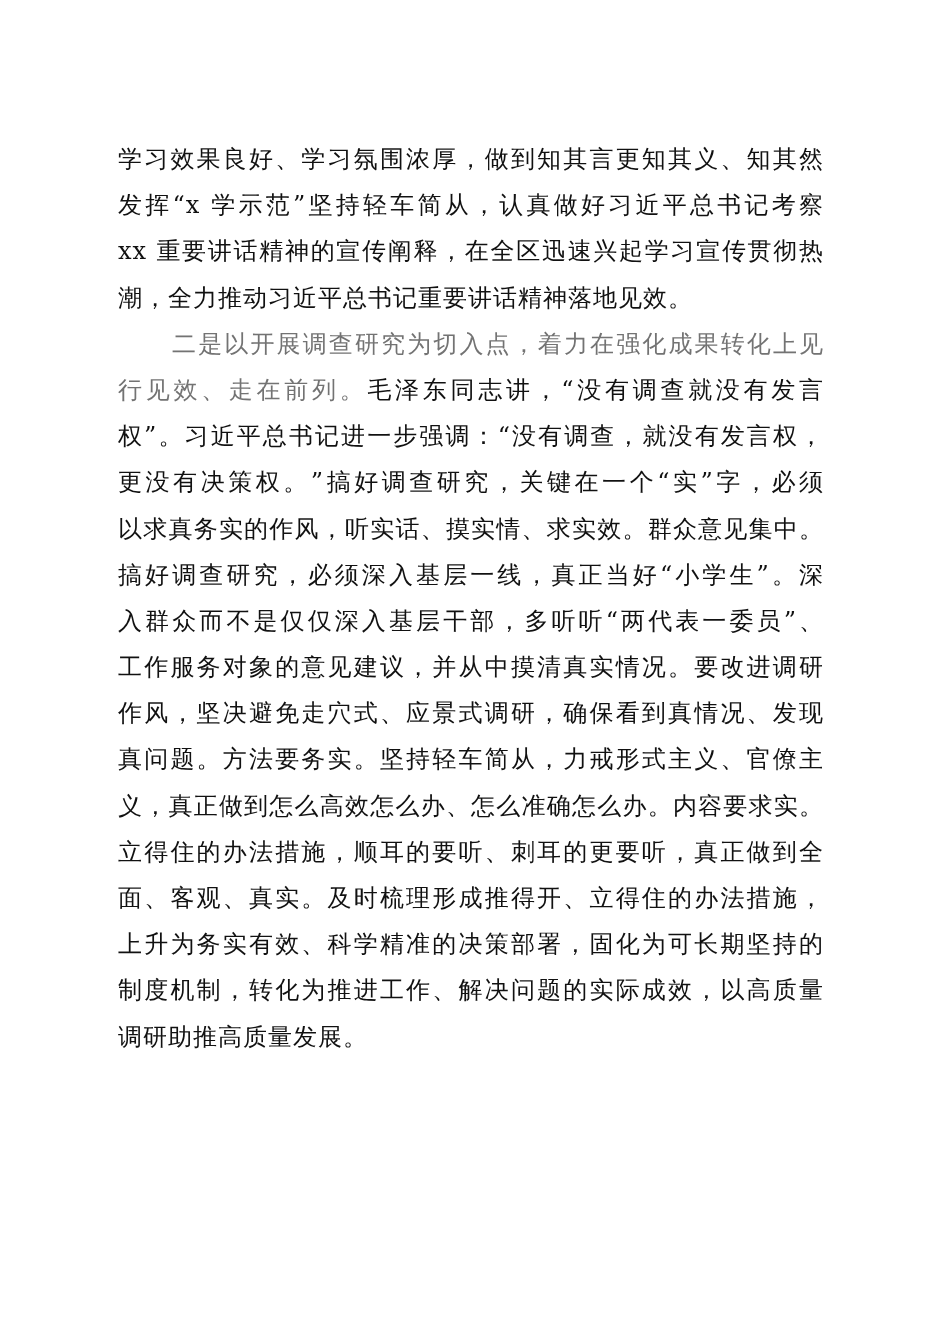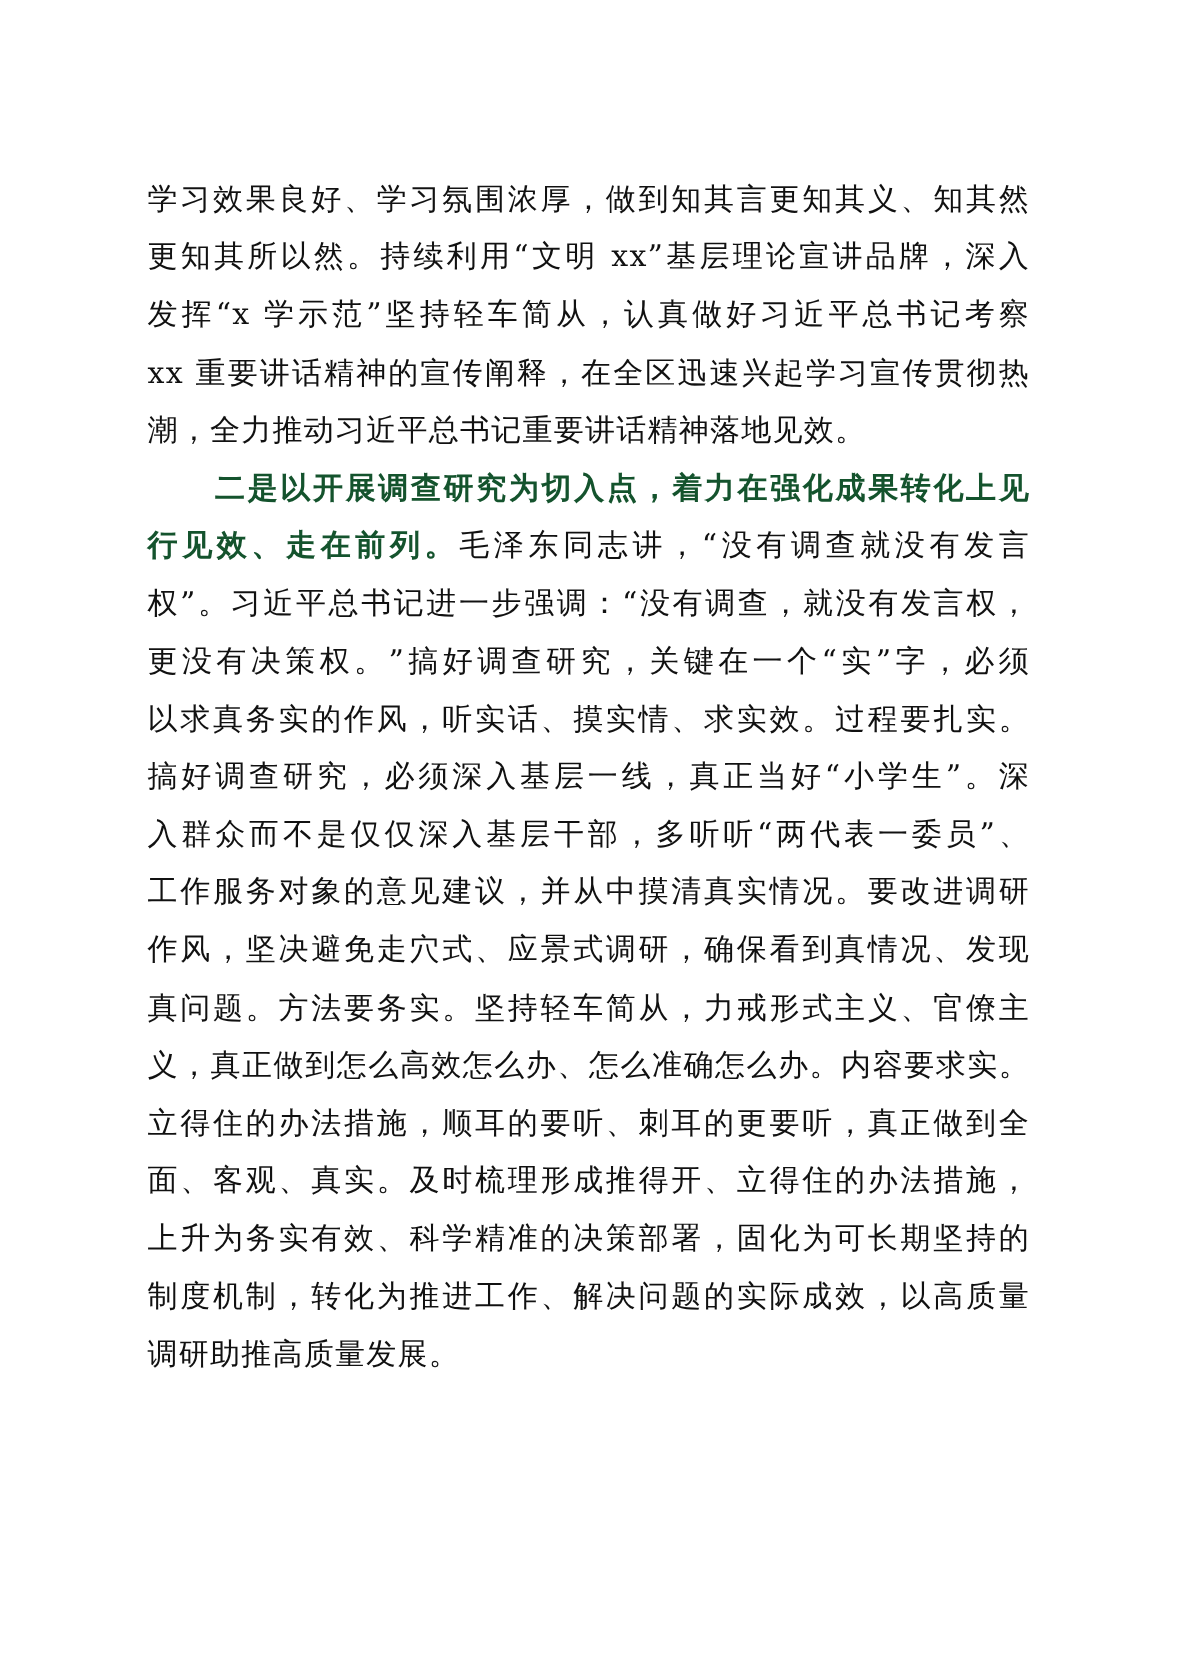--- a/index.html
+++ b/index.html
@@ -38,44 +38,43 @@
     text-align-last: justify;
     letter-spacing: 1px;
   }
   .line.last {
     text-align-last: left;
   }
   .line.indent {
     padding-left: 54px;
   }
   .bold {
-    font-weight: bold;
-    color: #14532d;
+    font-weight: normal;
+    color: #737373;
   }
 </style>
 </head>
 <body>
 
 <div class="page">
   <div class="text-block">
 
     <div>
       <div class="line">学习效果良好、学习氛围浓厚，做到知其言更知其义、知其然</div>
-      <div class="line">更知其所以然。持续利用“文明 xx”基层理论宣讲品牌，深入</div>
       <div class="line">发挥“x 学示范”坚持轻车简从，认真做好习近平总书记考察</div>
       <div class="line">xx 重要讲话精神的宣传阐释，在全区迅速兴起学习宣传贯彻热</div>
       <div class="line last">潮，全力推动习近平总书记重要讲话精神落地见效。</div>
     </div>
 
     <div>
       <div class="line indent"><span class="bold">二是以开展调查研究为切入点，着力在强化成果转化上见</span><span></span></div>
       <div class="line"><span class="bold">行见效、走在前列。</span><span>毛泽东同志讲，“没有调查就没有发言</span></div>
       <div class="line"><span>权”。习近平总书记进一步强调：“没有调查，就没有发言权，</span></div>
       <div class="line"><span>更没有决策权。”搞好调查研究，关键在一个“实”字，必须</span></div>
-      <div class="line"><span>以求真务实的作风，听实话、摸实情、求实效。过程要扎实。</span></div>
+      <div class="line"><span>以求真务实的作风，听实话、摸实情、求实效。群众意见集中。</span></div>
       <div class="line"><span>搞好调查研究，必须深入基层一线，真正当好“小学生”。深</span></div>
       <div class="line"><span>入群众而不是仅仅深入基层干部，多听听“两代表一委员”、</span></div>
       <div class="line"><span>工作服务对象的意见建议，并从中摸清真实情况。要改进调研</span></div>
       <div class="line"><span>作风，坚决避免走穴式、应景式调研，确保看到真情况、发现</span></div>
       <div class="line"><span>真问题。方法要务实。坚持轻车简从，力戒形式主义、官僚主</span></div>
       <div class="line"><span>义，真正做到怎么高效怎么办、怎么准确怎么办。内容要求实。</span></div>
       <div class="line"><span>立得住的办法措施，顺耳的要听、刺耳的更要听，真正做到全</span></div>
       <div class="line"><span>面、客观、真实。及时梳理形成推得开、立得住的办法措施，</span></div>
       <div class="line"><span>上升为务实有效、科学精准的决策部署，固化为可长期坚持的</span></div>
       <div class="line"><span>制度机制，转化为推进工作、解决问题的实际成效，以高质量</span></div>

